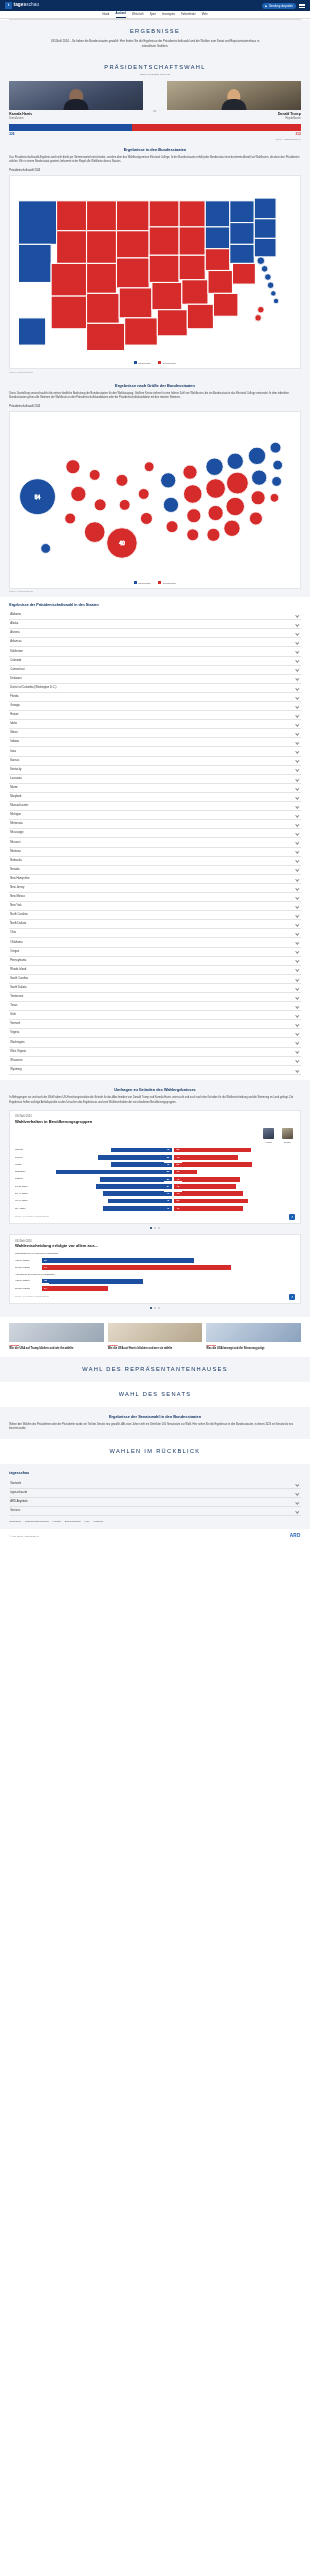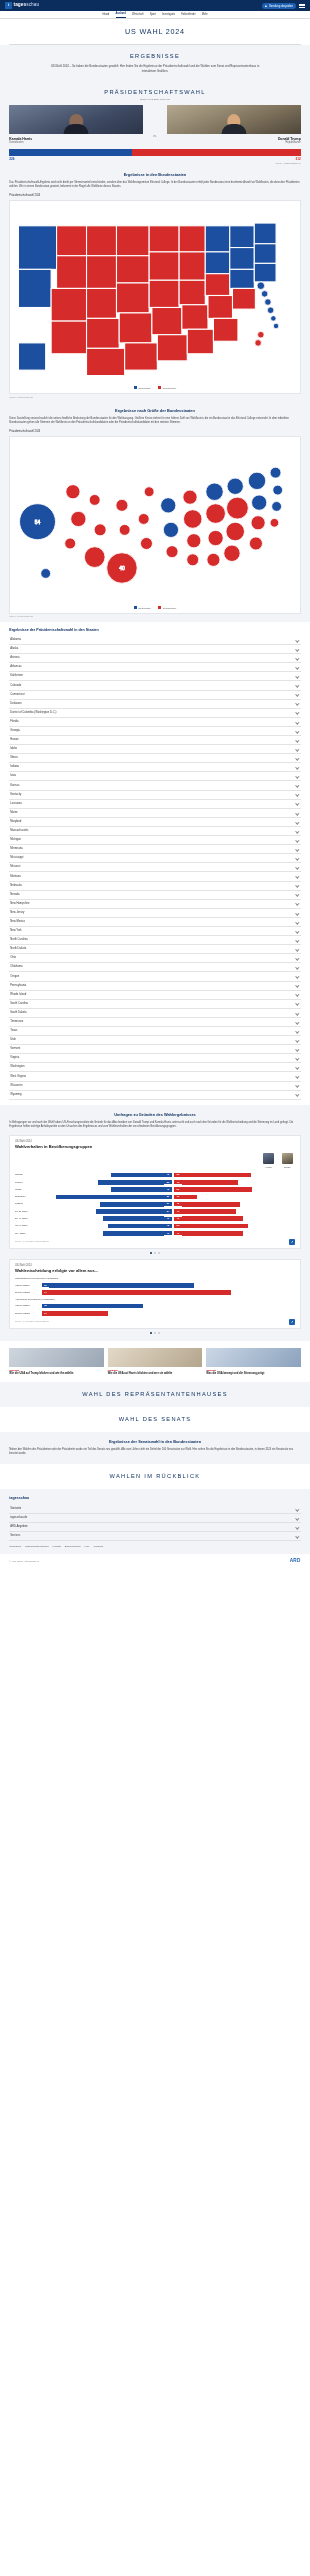--- a/index.html
+++ b/index.html
@@ -237,21 +237,20 @@
   <div class="navbar">
     <a href="#">Inland</a>
     <a href="#" class="active">Ausland</a>
     <a href="#">Wirtschaft</a>
     <a href="#">Sport</a>
     <a href="#">Investigativ</a>
     <a href="#">Faktenfinder</a>
     <a href="#">Mehr</a>
   </div>
 
-  <h1 class="page-title">US WAHL 2024</h1>
   <div class="divider"></div>
 
   <div class="band">
     <div class="band-title">ERGEBNISSE</div>
     <div class="band-sub">US-Wahl 2024 – So haben die Bundesstaaten gewählt: Hier finden Sie die Ergebnisse der Präsidentschaftswahl und der Wahlen zum Senat und Repräsentantenhaus in interaktiven Grafiken.</div>
   </div>
 
   <div class="pres">
     <div class="pres-title">PRÄSIDENTSCHAFTSWAHL</div>
     <div class="pres-meta">Stand: 07.02.2025, 08:11 Uhr</div>

